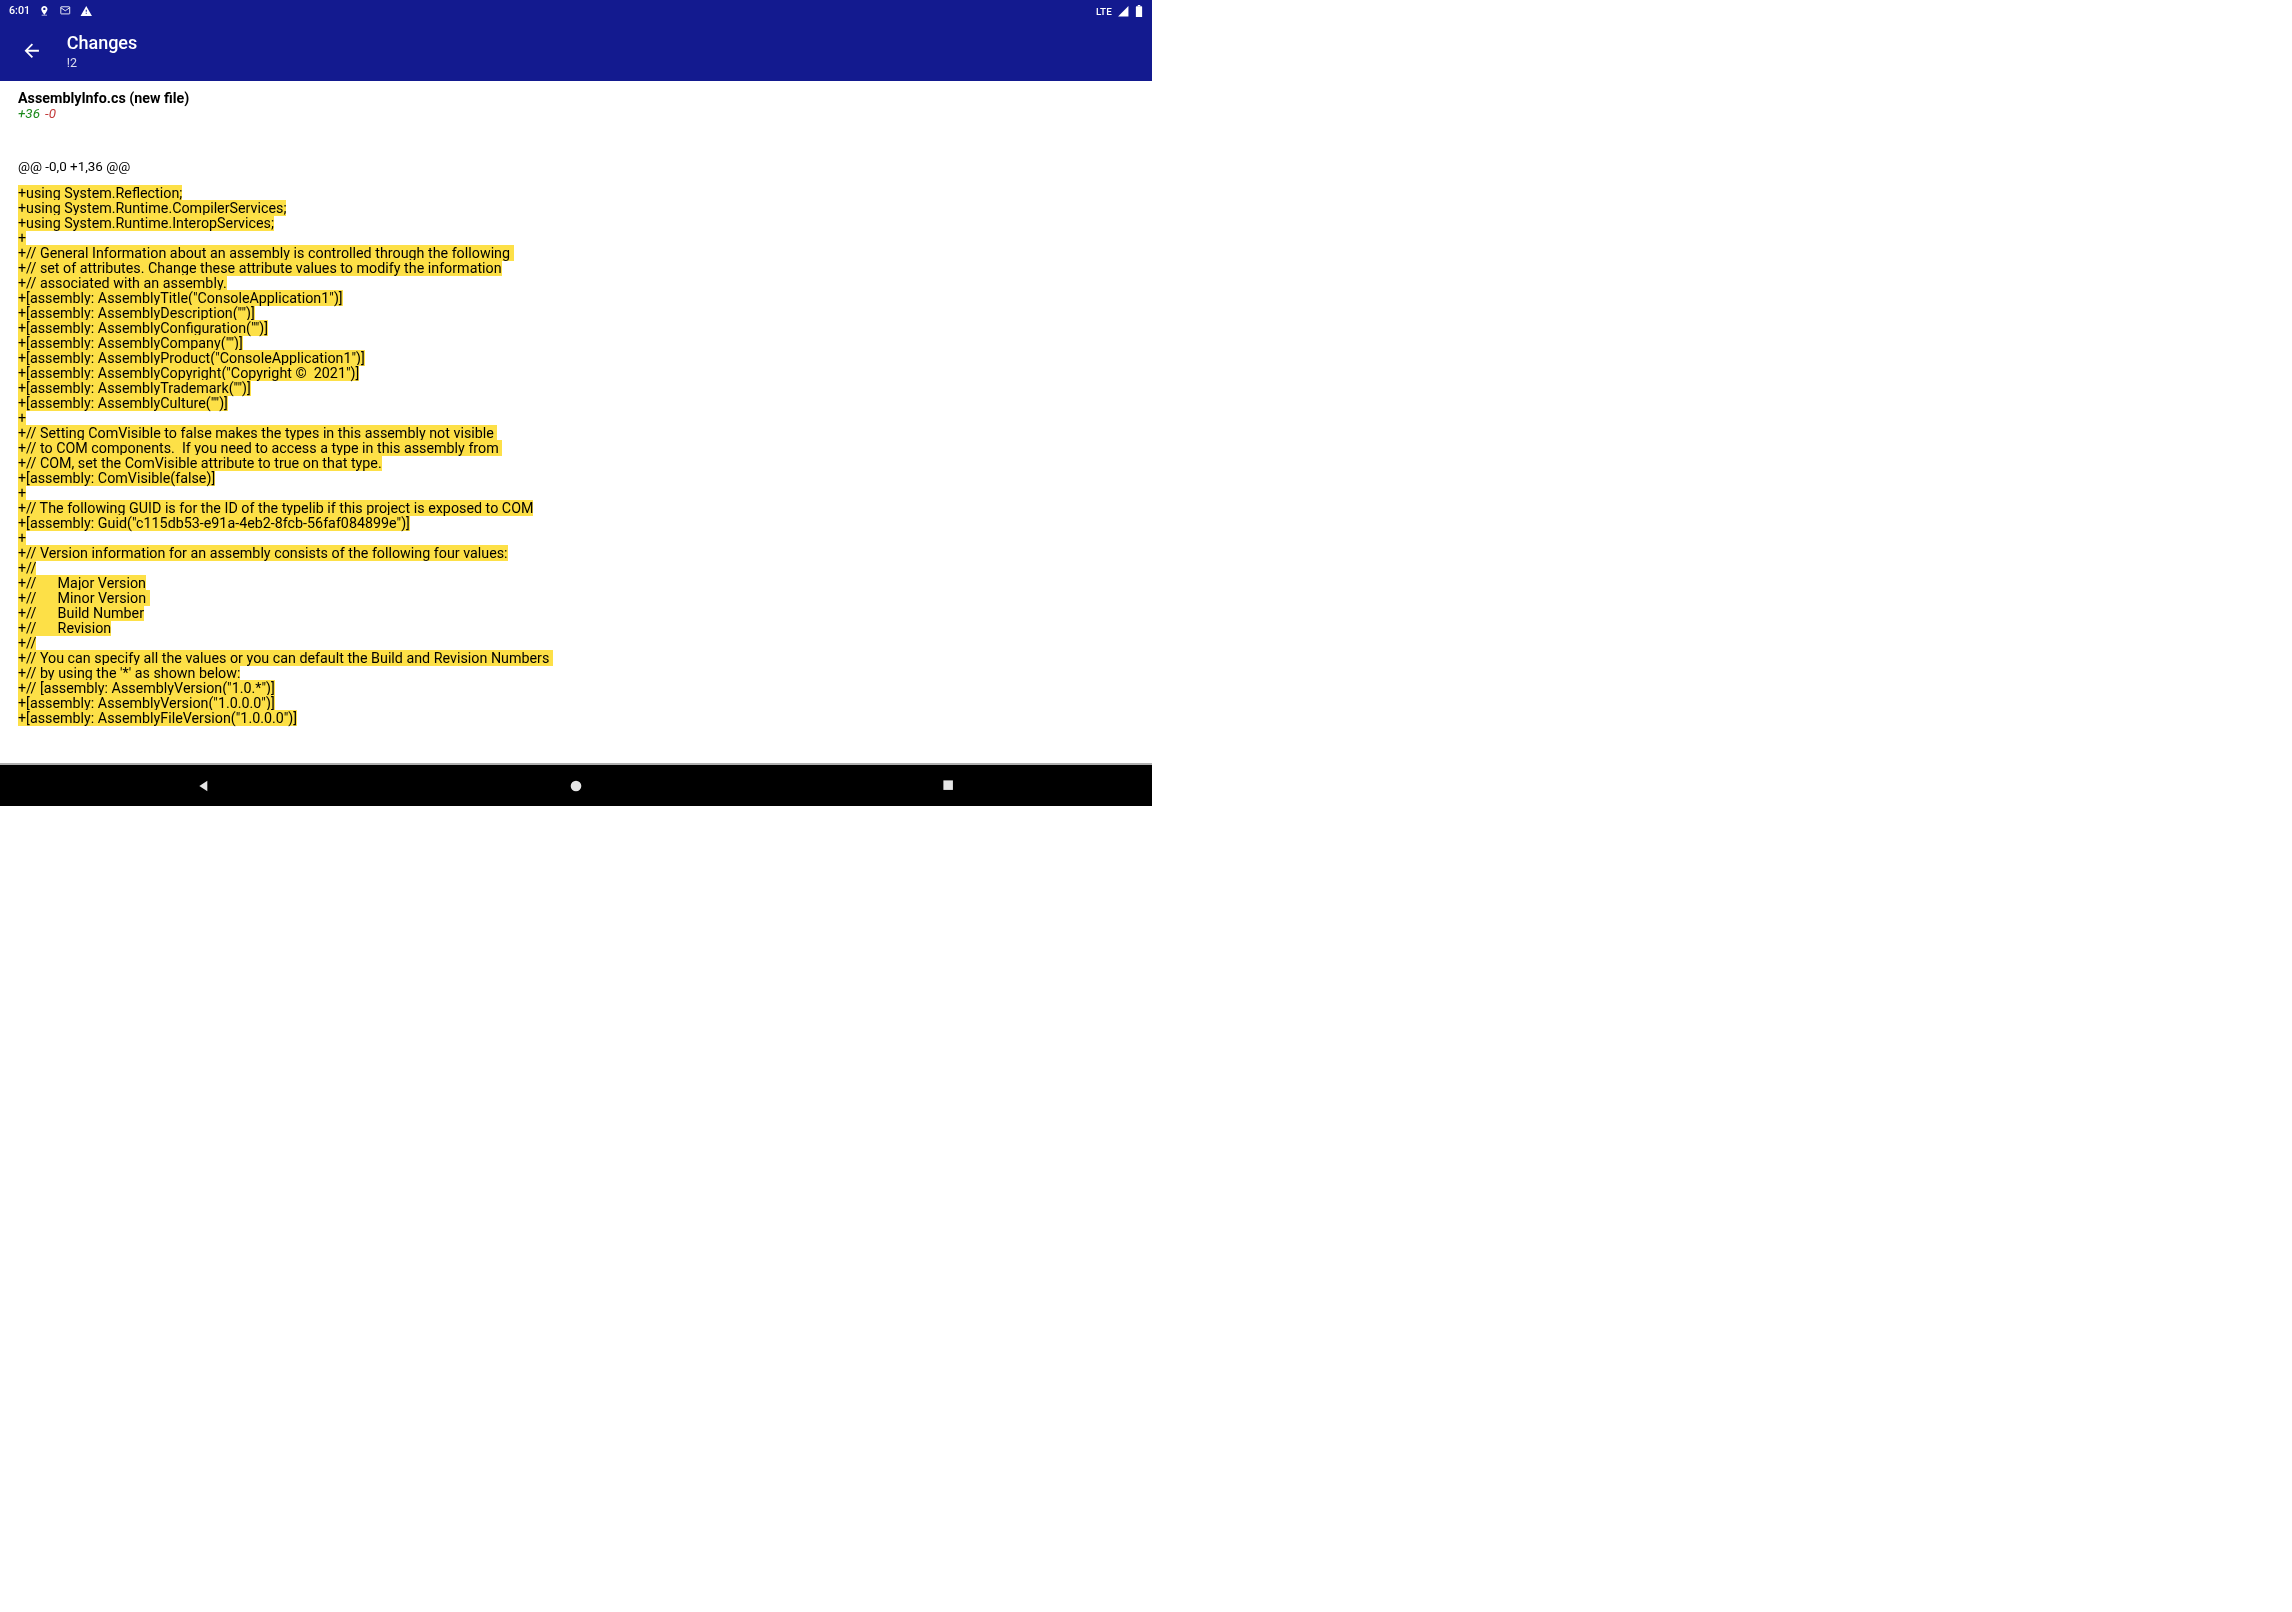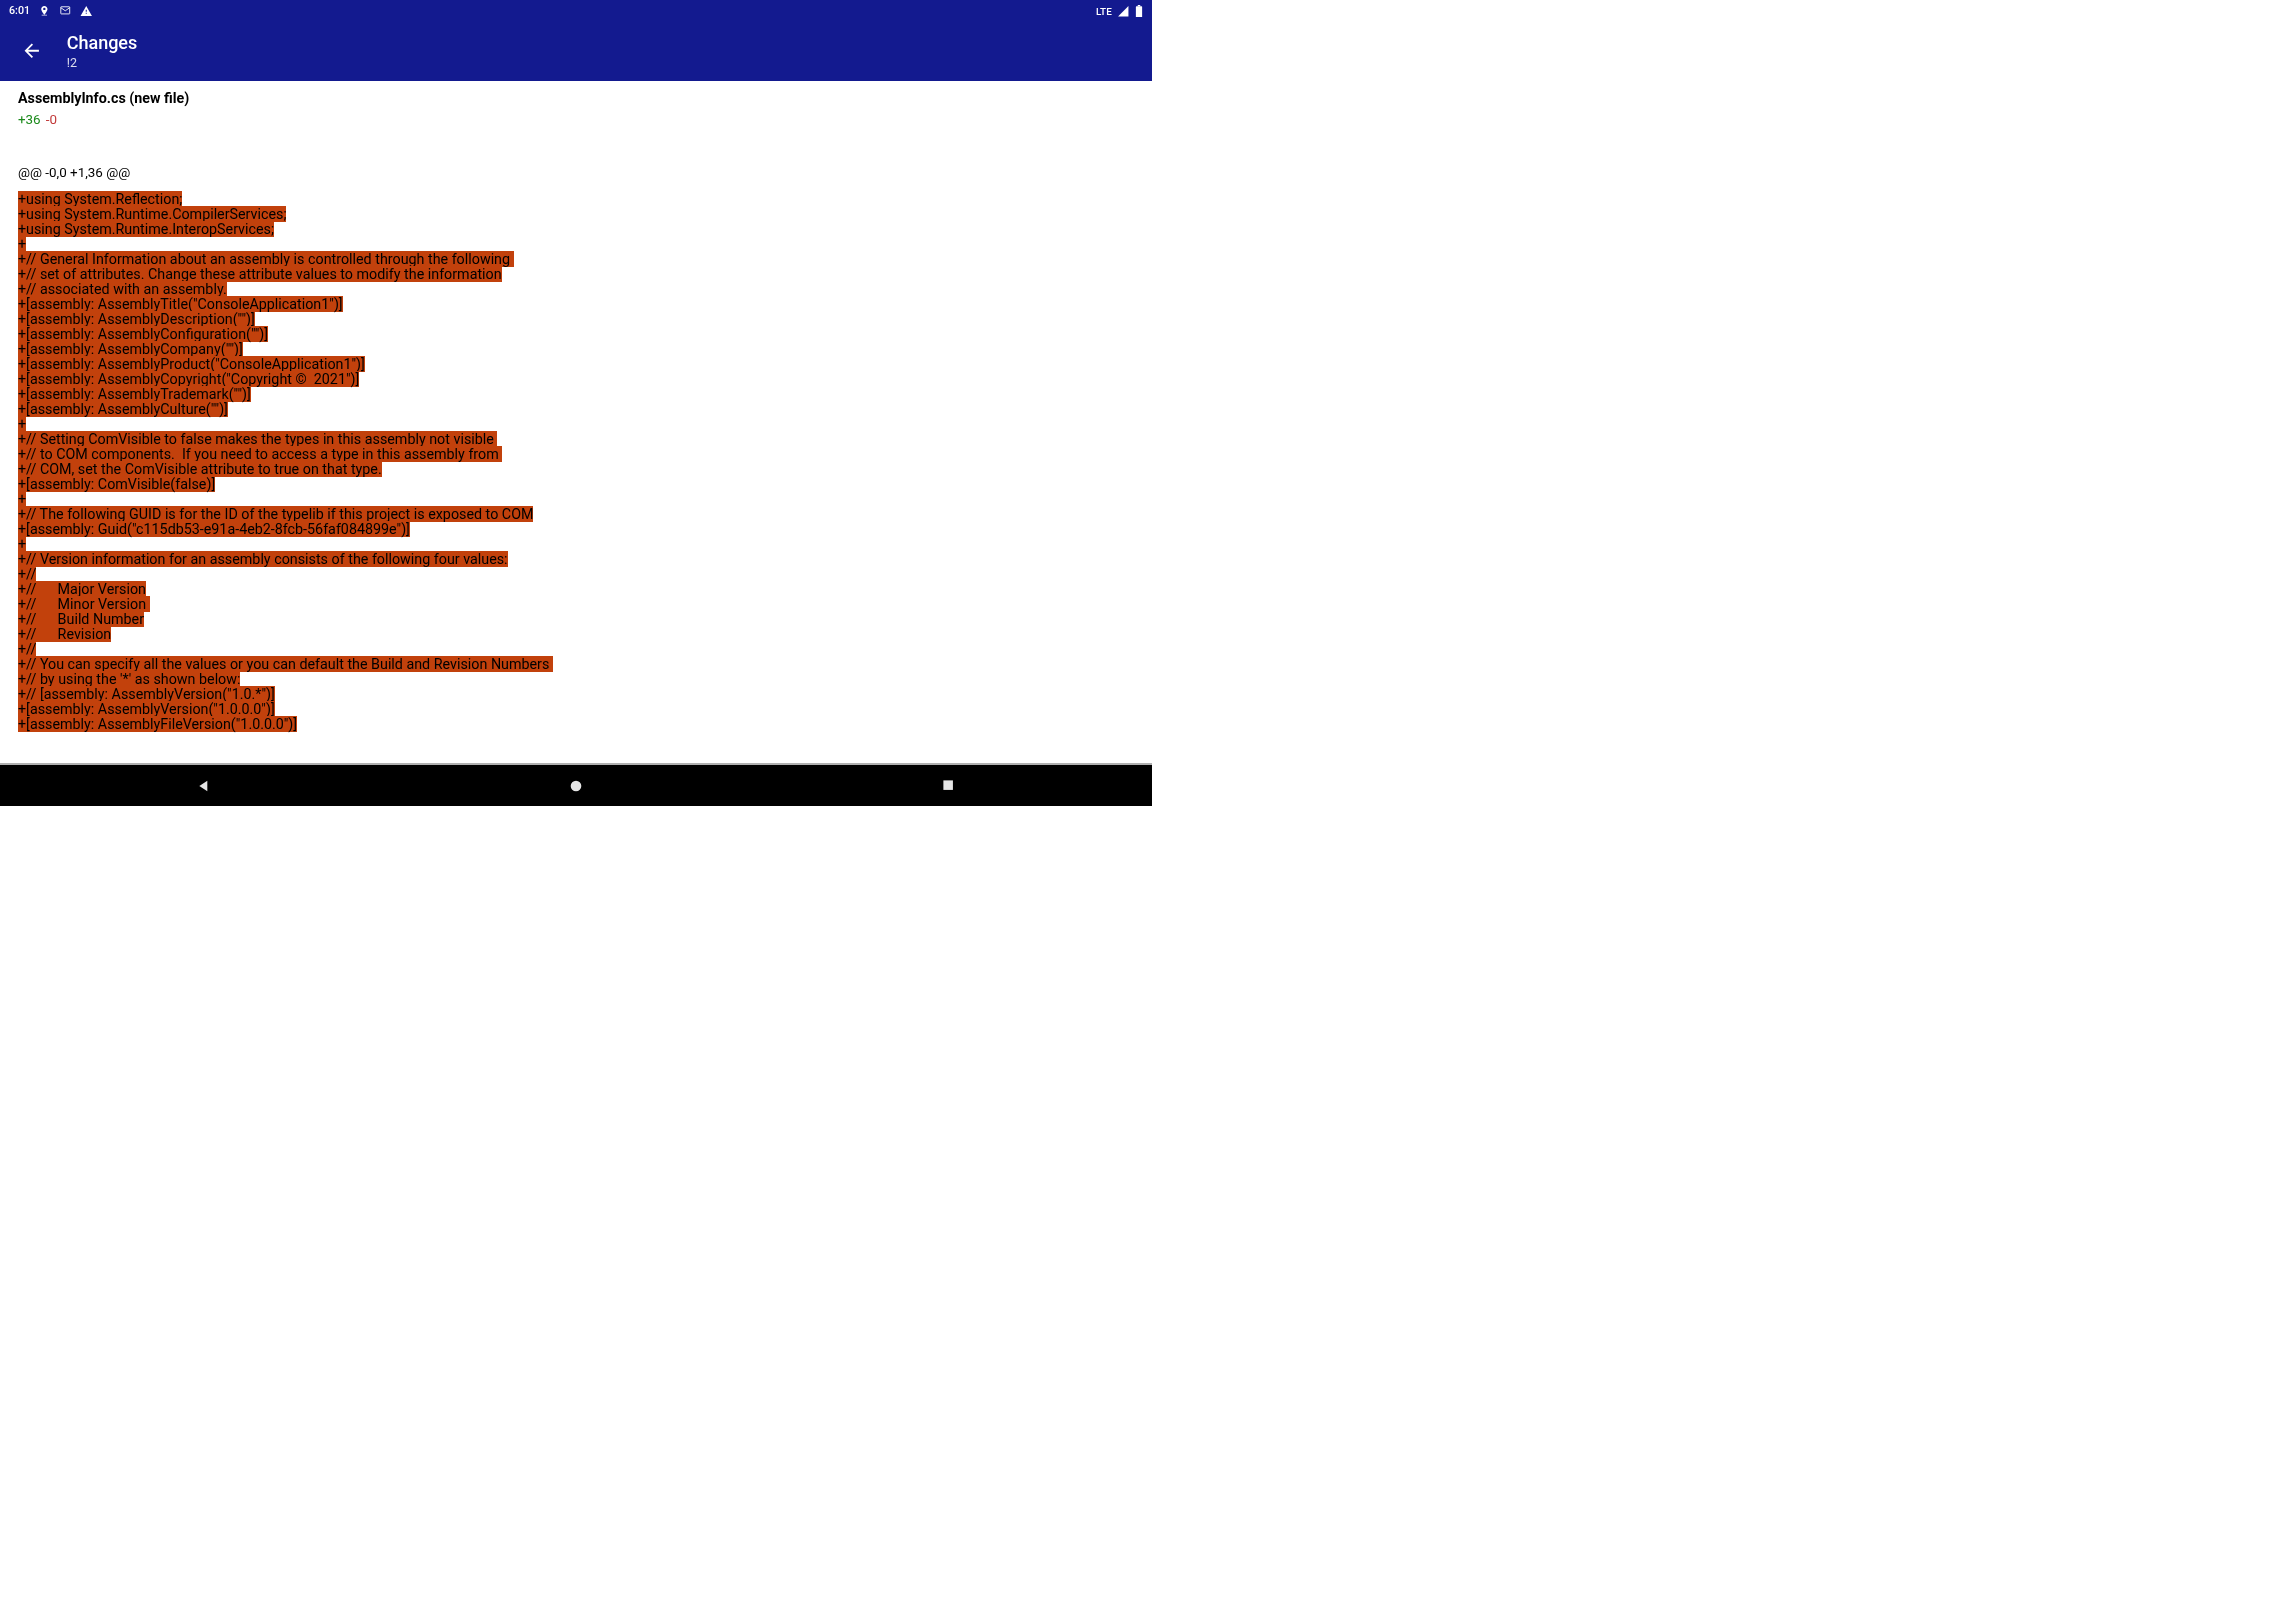--- a/index.html
+++ b/index.html
@@ -35,27 +35,27 @@
     display: flex; align-items: center; justify-content: center;
     cursor: pointer;
   }
   .app-bar-titles { display: flex; flex-direction: column; margin-left: 13px; }
   .app-bar-title { font-size: 18px; font-weight: 500; line-height: 1.2; }
   .app-bar-subtitle { font-size: 12.5px; opacity: 0.85; line-height: 1.2; margin-top: 1.8px; }
 
   
   .content { flex: 1; overflow: auto; padding: 9px 9px 18px 18px; background: #fff; }
   .file-header { font-size: 14.3px; font-weight: 700; color: #000; }
-  .diff-stats { margin-top: 6px; font-size: 13.4px; }
+  .diff-stats { margin-top: 0; font-size: 13.4px; font-style: italic; }
   .add-count { color: #1b8a1b; }
   .del-count { color: #c23a3a; margin-left: 1.8px; }
   .hunk-header { margin-top: 38px; font-size: 13.4px; color: #000; }
   .diff-body { margin-top: 12.5px; font-size: 14.3px; line-height: 15px; white-space: pre; }
   .diff-line { display: block; }
-  .diff-add { background: #c2410c; color: #000; display: inline; }
+  .diff-add { background: #fde047; color: #000; display: inline; }
 
   
   .divider { height: 1.8px; background: #b0b0b0; }
 
   
   .nav-bar {
     height: 41px;
     background: #000;
     display: flex;
     align-items: center;

